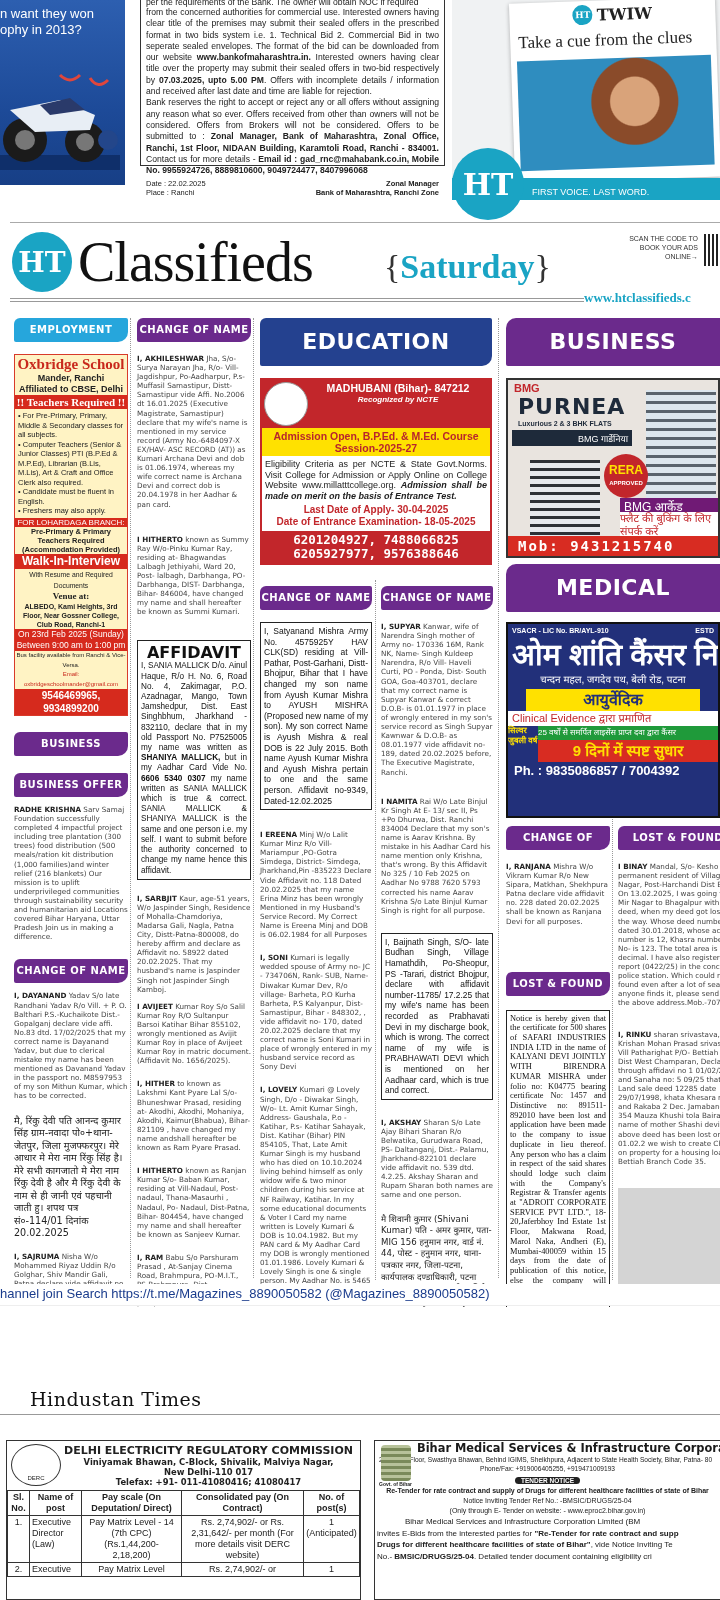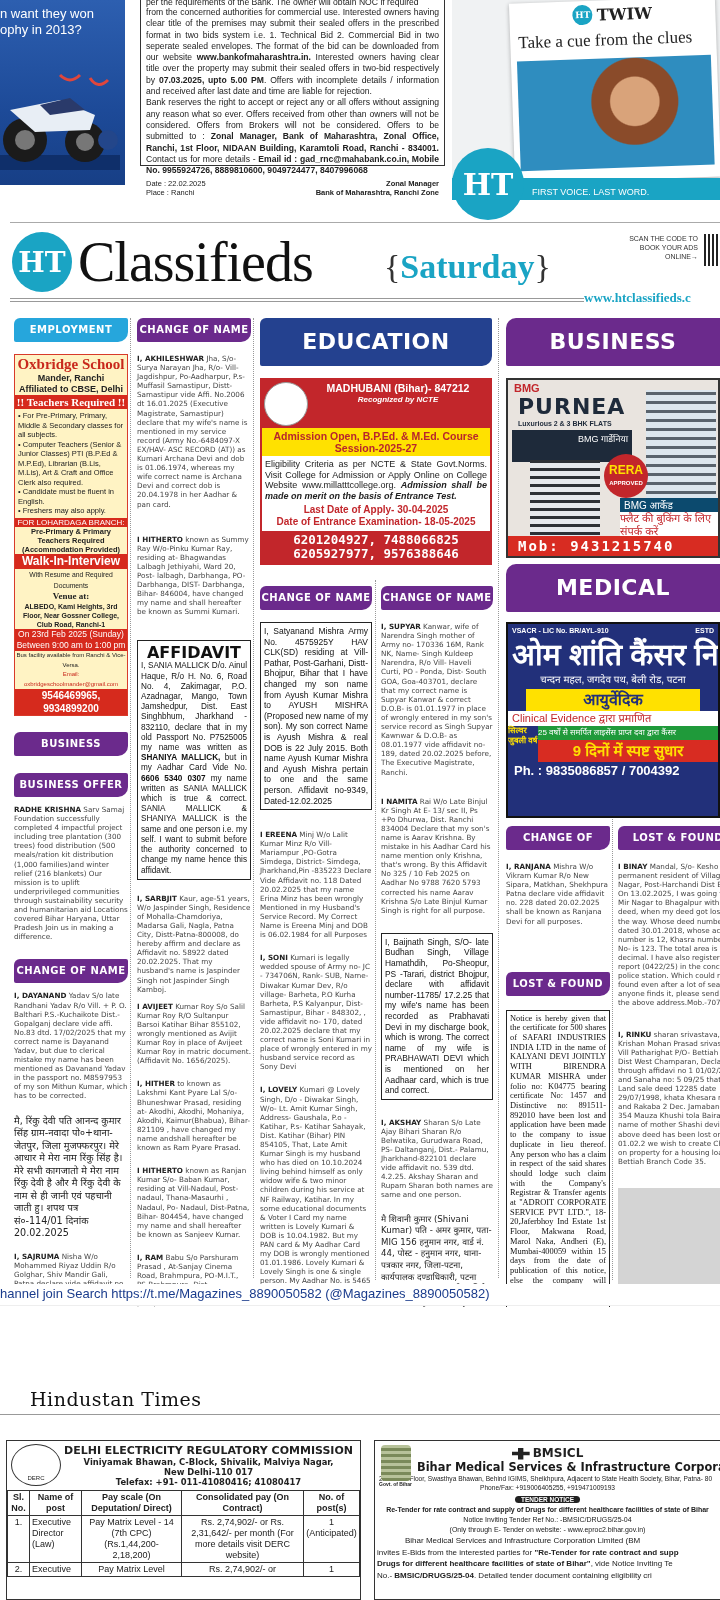--- a/index.html
+++ b/index.html
@@ -250,25 +250,25 @@
   <div class="ad" style="margin-top:18px"><b>I, AKSHAY</b> <span>Sharan S/o Late Ajay Bihari Sharan R/o Belwatika, Gurudwara Road, PS- Daltanganj, Dist.- Palamu, Jharkhand-822101 declare vide affidavit no. 539 dtd. 4.2.25. Akshay Sharan and Rupam Sharan both names are same and one person.</span></div>
   <div class="hindi" style="margin-top:14px;font-size:8.6px;line-height:11.6px">मै शिवानी कुमार (Shivani Kumar) पति - अमर कुमार, पता-MIG 156 हनुमान नगर, वार्ड नं. 44, पोस्ट - हनुमान नगर, थाना- पत्रकार नगर, जिला-पटना, कार्यपालक दण्डाधिकारी, पटना सदर, पटना द्वारा हस्ताक्षरित/ निर्गत शपथ पत्र सं. 2257 दिनांक 17.02.25 के द्वारा यह घोषणा करती हूँ कि मेरी पुत्री वान्या अमर कुमार (Vaanya Amar Kummar) अब से एवं भविष्य के सभी कार्यों हेतु (For all purposes) Avanee Kummar (अवनि कुमार) के नाम से जानी व पहचानी जाएगी।</div>
 </div>
 
 <div class="col" style="left:506px;width:214px">
   <div class="hdr lg purple" style="border-radius:10px 0 0 2px">BUSINESS</div>
   <div id="bmg" style="margin-top:12px">
     <div style="position:absolute;left:6px;top:2px;color:#c2262b;font-weight:bold;font-size:11px">BMG</div>
     <div style="position:absolute;left:10px;top:14px;color:#1e2a3a;font-weight:bold;font-size:22px;letter-spacing:1px;font-family:'DejaVu Sans',sans-serif">PURNEA</div>
     <div style="position:absolute;left:10px;top:40px;color:#1e2a3a;font-weight:bold;font-size:7px">Luxurious 2 &amp; 3 BHK FLATS</div>
-    <div style="position:absolute;left:4px;top:50px;width:120px;height:32px;background:#1e2a3a;color:#fff;font-size:9px;text-align:right;padding:2px 4px">BMG गार्डेनिया</div>
+    <div style="position:absolute;left:4px;top:50px;width:120px;height:16px;background:#1e2a3a;color:#fff;font-size:9px;text-align:right;padding:2px 4px">BMG गार्डेनिया</div>
     <div class="bld" style="left:138px;top:10px;width:70px;height:110px"></div>
     <div class="bld" style="left:22px;top:80px;width:70px;height:80px;background:repeating-linear-gradient(0deg,#e5e9ee 0 5px,#2c3137 5px 8px)"></div>
     <div style="position:absolute;left:96px;top:74px;width:44px;height:44px;border-radius:50%;background:#c2262b;color:#ffe100;text-align:center;font-weight:bold;font-size:12px;padding-top:11px;line-height:11px"><span>RERA</span><br><span style="font-size:6px;color:#fff">APPROVED</span></div>
-    <div style="position:absolute;left:112px;top:118px;width:100px;height:14px;background:#0c4a6e;color:#fff;font-size:10px;padding-left:4px">BMG आर्केड</div>
+    <div style="position:absolute;left:112px;top:118px;width:100px;height:14px;background:#701a75;color:#fff;font-size:12px;padding-left:4px">BMG आर्केड</div>
     <div style="position:absolute;left:112px;top:132px;width:100px;color:#c2262b;font-size:11px;line-height:13px;background:#fff">फ्लैट की बुकिंग के लिए संपर्क करें</div>
     <div class="mob">Mob: 9431215740</div>
   </div>
   <div class="hdr lg purple" style="margin-top:6px;border-radius:10px 0 0 2px">MEDICAL</div>
   <div id="ohm" style="margin-top:10px;height:196px">
     <div style="display:flex;justify-content:space-between;font-size:7px;font-weight:bold;padding:3px 4px">
         <span>VSACR - LIC No. BR/AYL-910</span>
         <span>ESTD</span>
       </div>
     <div style="font-size:30px;font-weight:bold;line-height:36px;white-space:nowrap;padding-left:4px">ओम शांति कैंसर निदान</div>
@@ -341,23 +341,20 @@
         <td>Rs. 2,74,902/- or</td>
         <td>1</td>
       </tr>
     </tbody>
   </table>
 </div>
 
 <div id="bmsicl" class="abs">
   <div style="position:absolute;left:6px;top:4px;width:30px;height:36px;background:repeating-linear-gradient(0deg,#7a8a5a 0 3px,#b7c29a 3px 6px);border-radius:4px"></div>
   <div style="position:absolute;left:4px;top:40px;font-size:5px;font-weight:bold">Govt. of Bihar</div>
-  <div style="text-align:center;padding-top:5px;font-size:12px;font-weight:bold;font-family:'DejaVu Sans',sans-serif;color:#222">
-    <span style="display:inline-block;width:18px;height:12px;background:#222;vertical-align:middle;margin-right:3px;clip-path:polygon(35% 0,65% 0,65% 35%,100% 35%,100% 65%,65% 65%,65% 100%,35% 100%,35% 65%,0 65%,0 35%,35% 35%)"></span><span>BMSICL</span>
-  </div>
   <div style="padding-left:42px;white-space:nowrap;font-weight:bold;font-size:11.4px;line-height:14px;color:#1a1a1a;font-family:'DejaVu Sans',sans-serif">Bihar Medical Services &amp; Infrastructure Corporation Limite</div>
   <div style="white-space:nowrap;font-size:6.6px;line-height:9px;padding-left:4px">2nd &amp; 3rd Floor, Swasthya Bhawan, Behind IGIMS, Sheikhpura, Adjacent to State Health Society, Bihar, Patna- 80</div>
   <div style="text-align:center;font-size:6.6px;line-height:9px">Phone/Fax: +919006405255, +919471009193</div>
   <div style="text-align:center;line-height:10px"><span style="background:#222;color:#fff;font-size:6.5px;font-weight:bold;padding:0 6px;border-radius:6px">TENDER NOTICE</span></div>
   <div style="text-align:center;font-size:7px;line-height:10px;font-weight:bold;white-space:nowrap">Re-Tender for rate contract and supply of Drugs for different healthcare facilities of state of Bihar</div>
   <div style="text-align:center;font-size:7px;line-height:10px">Notice Inviting Tender Ref No.: -BMSIC/DRUGS/25-04</div>
   <div style="text-align:center;font-size:7px;line-height:10px">(Only through E- Tender on website: - www.eproc2.bihar.gov.in)</div>
   <div style="font-size:8px;line-height:11.5px;white-space:nowrap;padding-left:2px">
     <div style="padding-left:28px">Bihar Medical Services and Infrastructure Corporation Limited (BM</div>
     <div><span>invites E-Bids from the interested parties for </span><b>"Re-Tender for rate contract and supp</b></div>

